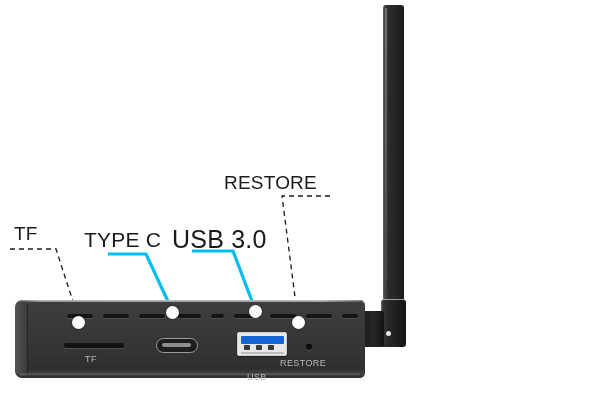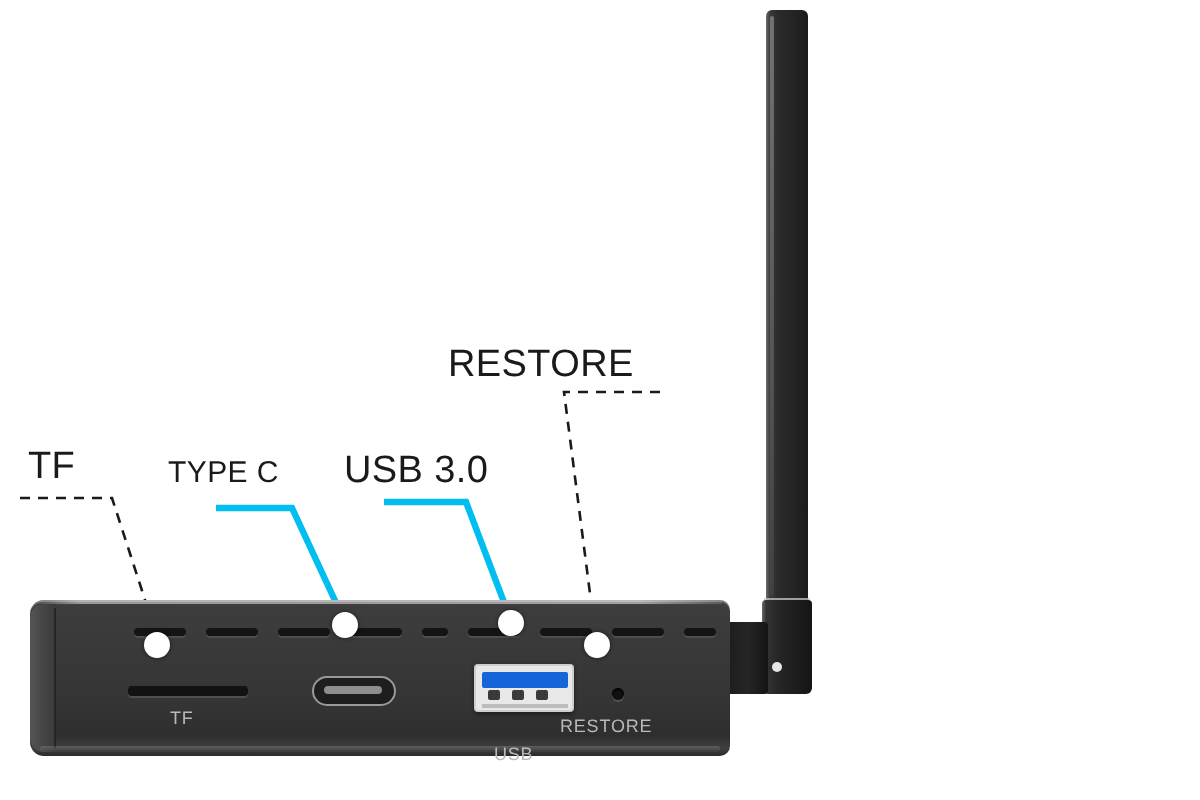--- a/index.html
+++ b/index.html
@@ -18,22 +18,22 @@
 
   
   .callout-label {
     position: absolute;
     color: #1a1a1a;
     font-weight: 400;
     white-space: nowrap;
     letter-spacing: 0.2px;
   }
   #label-tf      { left: 14px;  top: 223px; font-size: 19px; }
-  #label-typec   { left: 84px;  top: 228px; font-size: 15px; }
-  #label-usb30   { left: 172px; top: 225px; font-size: 19px; }
+  #label-typec   { left: 84px;  top: 228px; font-size: 21px; }
+  #label-usb30   { left: 172px; top: 225px; font-size: 25px; }
   #label-restore { left: 224px; top: 172px; font-size: 19px; }
 
   
   #leaders {
     position: absolute;
     left: 0; top: 0;
     width: 600px; height: 400px;
     pointer-events: none;
   }
 

